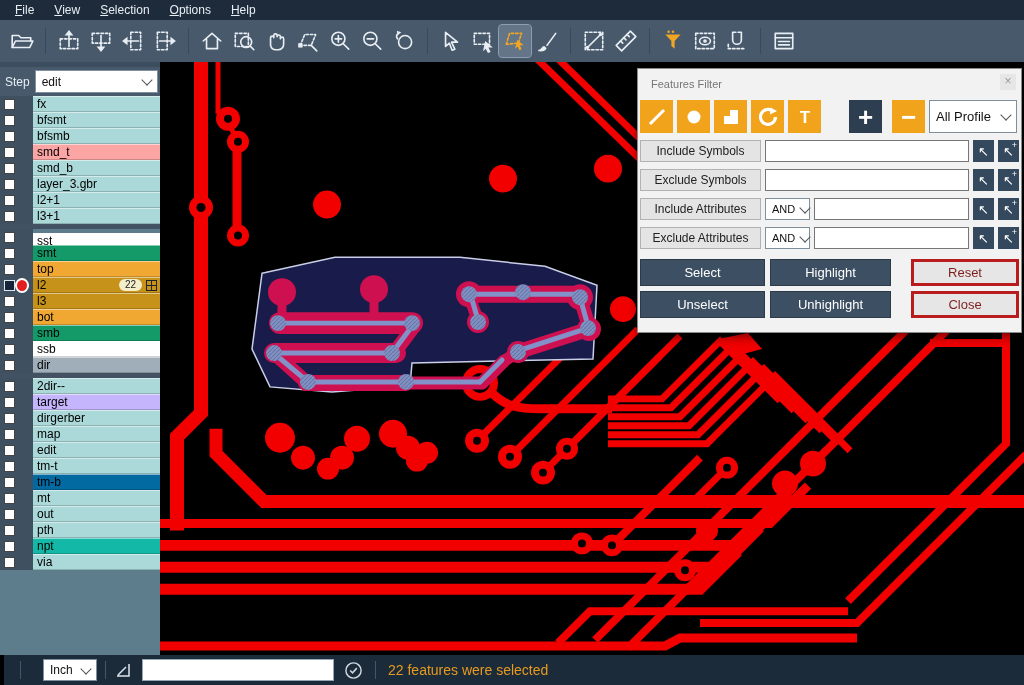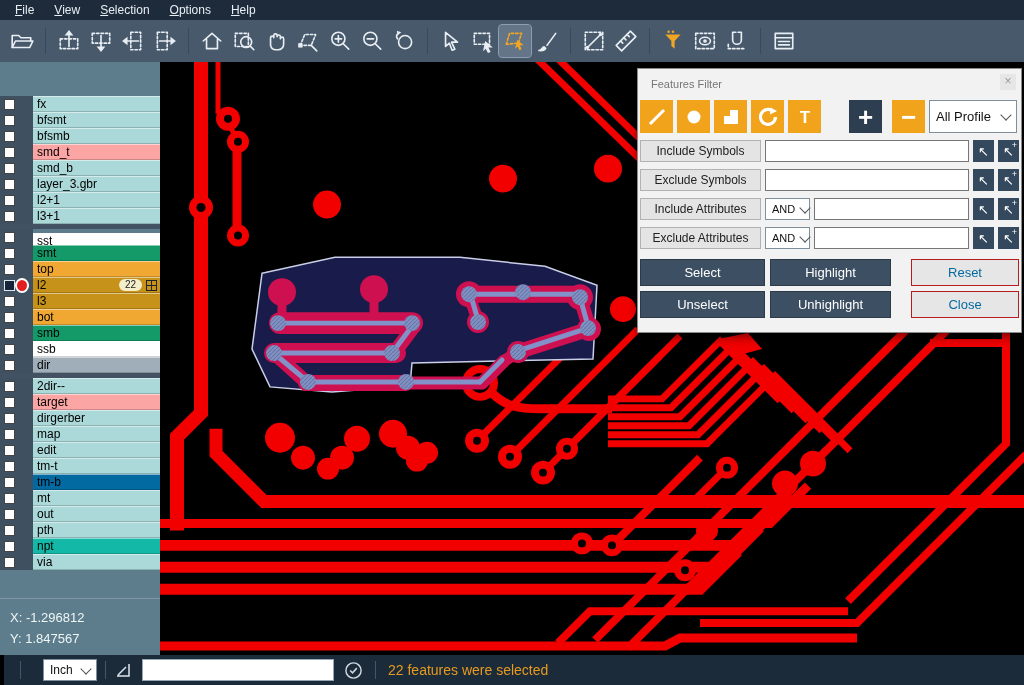--- a/index.html
+++ b/index.html
@@ -74,21 +74,21 @@
   .frow input{flex:1;height:22px;border:1px solid #767676;box-sizing:border-box;margin-left:4px;
     background:#fff;padding:0 3px;font-size:12px;min-width:0;}
   .and-combo{width:45px;height:22px;margin-left:4px;font-size:11px;flex:none;}
   .pickbtn{width:21px;height:22px;background:#34495e;color:#fff;margin-left:4px;flex:none;
     display:flex;align-items:center;justify-content:center;font-size:13px;position:relative;}
   .pickbtn i{font-style:normal;font-size:9px;position:absolute;top:0px;right:2px;}
   #dlg-actions{display:grid;grid-template-columns:125px 121px 1fr;grid-auto-rows:27px;
     gap:5px;margin:10px 2px 0 2px;}
   .abtn{background:#3d4f62;color:#fff;font-size:13px;display:flex;align-items:center;
     justify-content:center;border:1px solid #2c3a49;box-sizing:border-box;}
-  .abtn.light{background:#e6e6e6;color:#0369a1;border:1px solid #b91c1c;margin-left:15px;}
+  .abtn.light{background:#e6e6e6;color:#7f1d1d;border:3px solid #b91c1c;margin-left:15px;}
 </style>
 </head>
 <body>
 
 <div id="menubar">
   <span class="menu-item">File</span>
   <span class="menu-item">View</span>
   <span class="menu-item">Selection</span>
   <span class="menu-item">Options</span>
   <span class="menu-item">Help</span>
@@ -237,20 +237,27 @@
   <div class="tsep"></div>
   <div class="tbtn">
     <svg width="24" height="24" viewBox="0 0 22 22">
         <rect class="ic" x="3" y="4" width="16" height="14"></rect>
         <path class="ic" d="M3,8 h16 M6,11.5 h10 M6,14.5 h10"></path>
       </svg>
   </div>
 </div>
 
 <div id="left-panel">
+  <div id="panel-header">
+    <span class="lbl">Step</span>
+    <div class="combo" id="step-combo">
+      <span>edit</span>
+      <span class="chev"></span>
+    </div>
+  </div>
   <div id="layer-list">
       <div class="layer-row">
         <div class="cbcol">
           <span class="cb"></span>
           <span class="dotslot"></span>
         </div>
         <div class="namecell" style="background: rgb(171, 216, 216);">
           <span class="nm">fx</span>
         </div>
       </div>
@@ -414,21 +421,21 @@
         </div>
         <div class="namecell" style="background: rgb(171, 216, 216);">
           <span class="nm">2dir--</span>
         </div>
       </div>
       <div class="layer-row">
         <div class="cbcol">
           <span class="cb"></span>
           <span class="dotslot"></span>
         </div>
-        <div class="namecell" style="background: #fca5a5;">
+        <div class="namecell" style="background: #c4b5fd;">
           <span class="nm">target</span>
         </div>
       </div>
       <div class="layer-row">
         <div class="cbcol">
           <span class="cb"></span>
           <span class="dotslot"></span>
         </div>
         <div class="namecell" style="background: rgb(171, 216, 216);">
           <span class="nm">dirgerber</span>
@@ -509,24 +516,20 @@
       <div class="layer-row">
         <div class="cbcol">
           <span class="cb"></span>
           <span class="dotslot"></span>
         </div>
         <div class="namecell" style="background: rgb(171, 216, 216);">
           <span class="nm">via</span>
         </div>
       </div>
     </div>
-  <div id="coords">
-    <div><span>X:</span> <span>-1.296812</span></div>
-    <div><span>Y:</span> <span>1.847567</span></div>
-  </div>
 </div>
 
 <svg id="canvas" viewBox="0 0 864 595" preserveAspectRatio="none">
   <defs>
     <pattern id="bluehatch" width="4" height="4" patternUnits="userSpaceOnUse">
       <rect width="4" height="4" fill="#8292c8"></rect>
       <path d="M0,4 L4,0" stroke="#66769f" stroke-width="1.2"></path>
     </pattern>
   </defs>
   <rect x="0" y="0" width="864" height="595" fill="#000"></rect>

